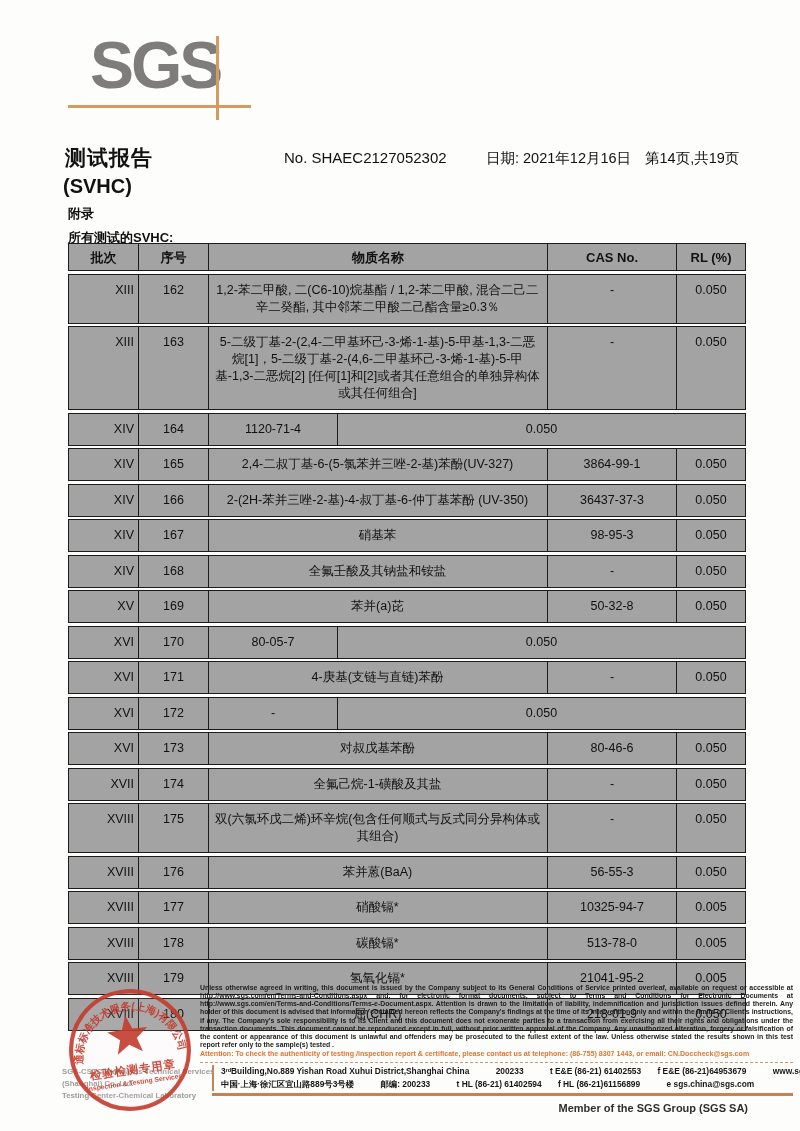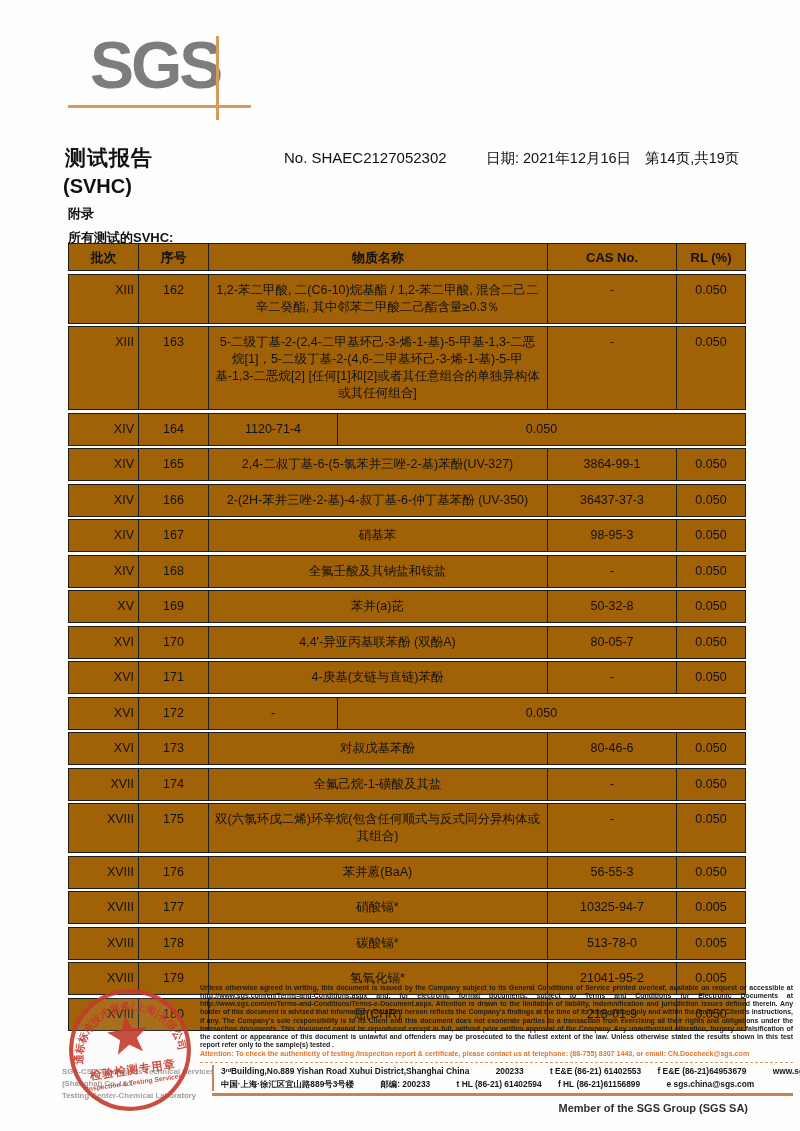--- a/index.html
+++ b/index.html
@@ -31,21 +31,21 @@
   .report-page { position: absolute; left: 645px; top: 149px; font-size: 14.5px; }
   .appendix    { position: absolute; left: 68px;  top: 205px; font-size: 13px; font-weight: bold; }
   .list-label  { position: absolute; left: 68px;  top: 229px; font-size: 13px; font-weight: bold; }
 
   
   .svhc-table { position: absolute; left: 68px; top: 243px; width: 678px; }
   .t-row {
     display: flex; align-items: stretch;
     border: 1.4px solid #1c1c1c;
     margin-top: 2.5px;
-    background: #a16207;
+    background: #a3a3a3;
   }
   .t-row.t-head { margin-top: 0; }
   .t-cell {
     border-right: 1.4px solid #1c1c1c;
     padding: 7px 4px;
     font-size: 12.5px; line-height: 17px;
     display: block;
   }
   .t-cell:last-child { border-right: none; }
   .c-batch { width: 70px;  text-align: right; }
@@ -178,21 +178,20 @@
       <div class="t-cell c-batch">XV</div>
       <div class="t-cell c-no">169</div>
       <div class="t-cell c-name">苯并(a)芘</div>
       <div class="t-cell c-cas">50-32-8</div>
       <div class="t-cell c-rl">0.050</div>
     </div>
 
     <div class="t-row">
       <div class="t-cell c-batch">XVI</div>
       <div class="t-cell c-no">170</div>
-      <div class="t-cell c-name">4,4'-异亚丙基联苯酚 (双酚A)</div>
       <div class="t-cell c-cas">80-05-7</div>
       <div class="t-cell c-rl">0.050</div>
     </div>
 
     <div class="t-row">
       <div class="t-cell c-batch">XVI</div>
       <div class="t-cell c-no">171</div>
       <div class="t-cell c-name">4-庚基(支链与直链)苯酚</div>
       <div class="t-cell c-cas">-</div>
       <div class="t-cell c-rl">0.050</div>

